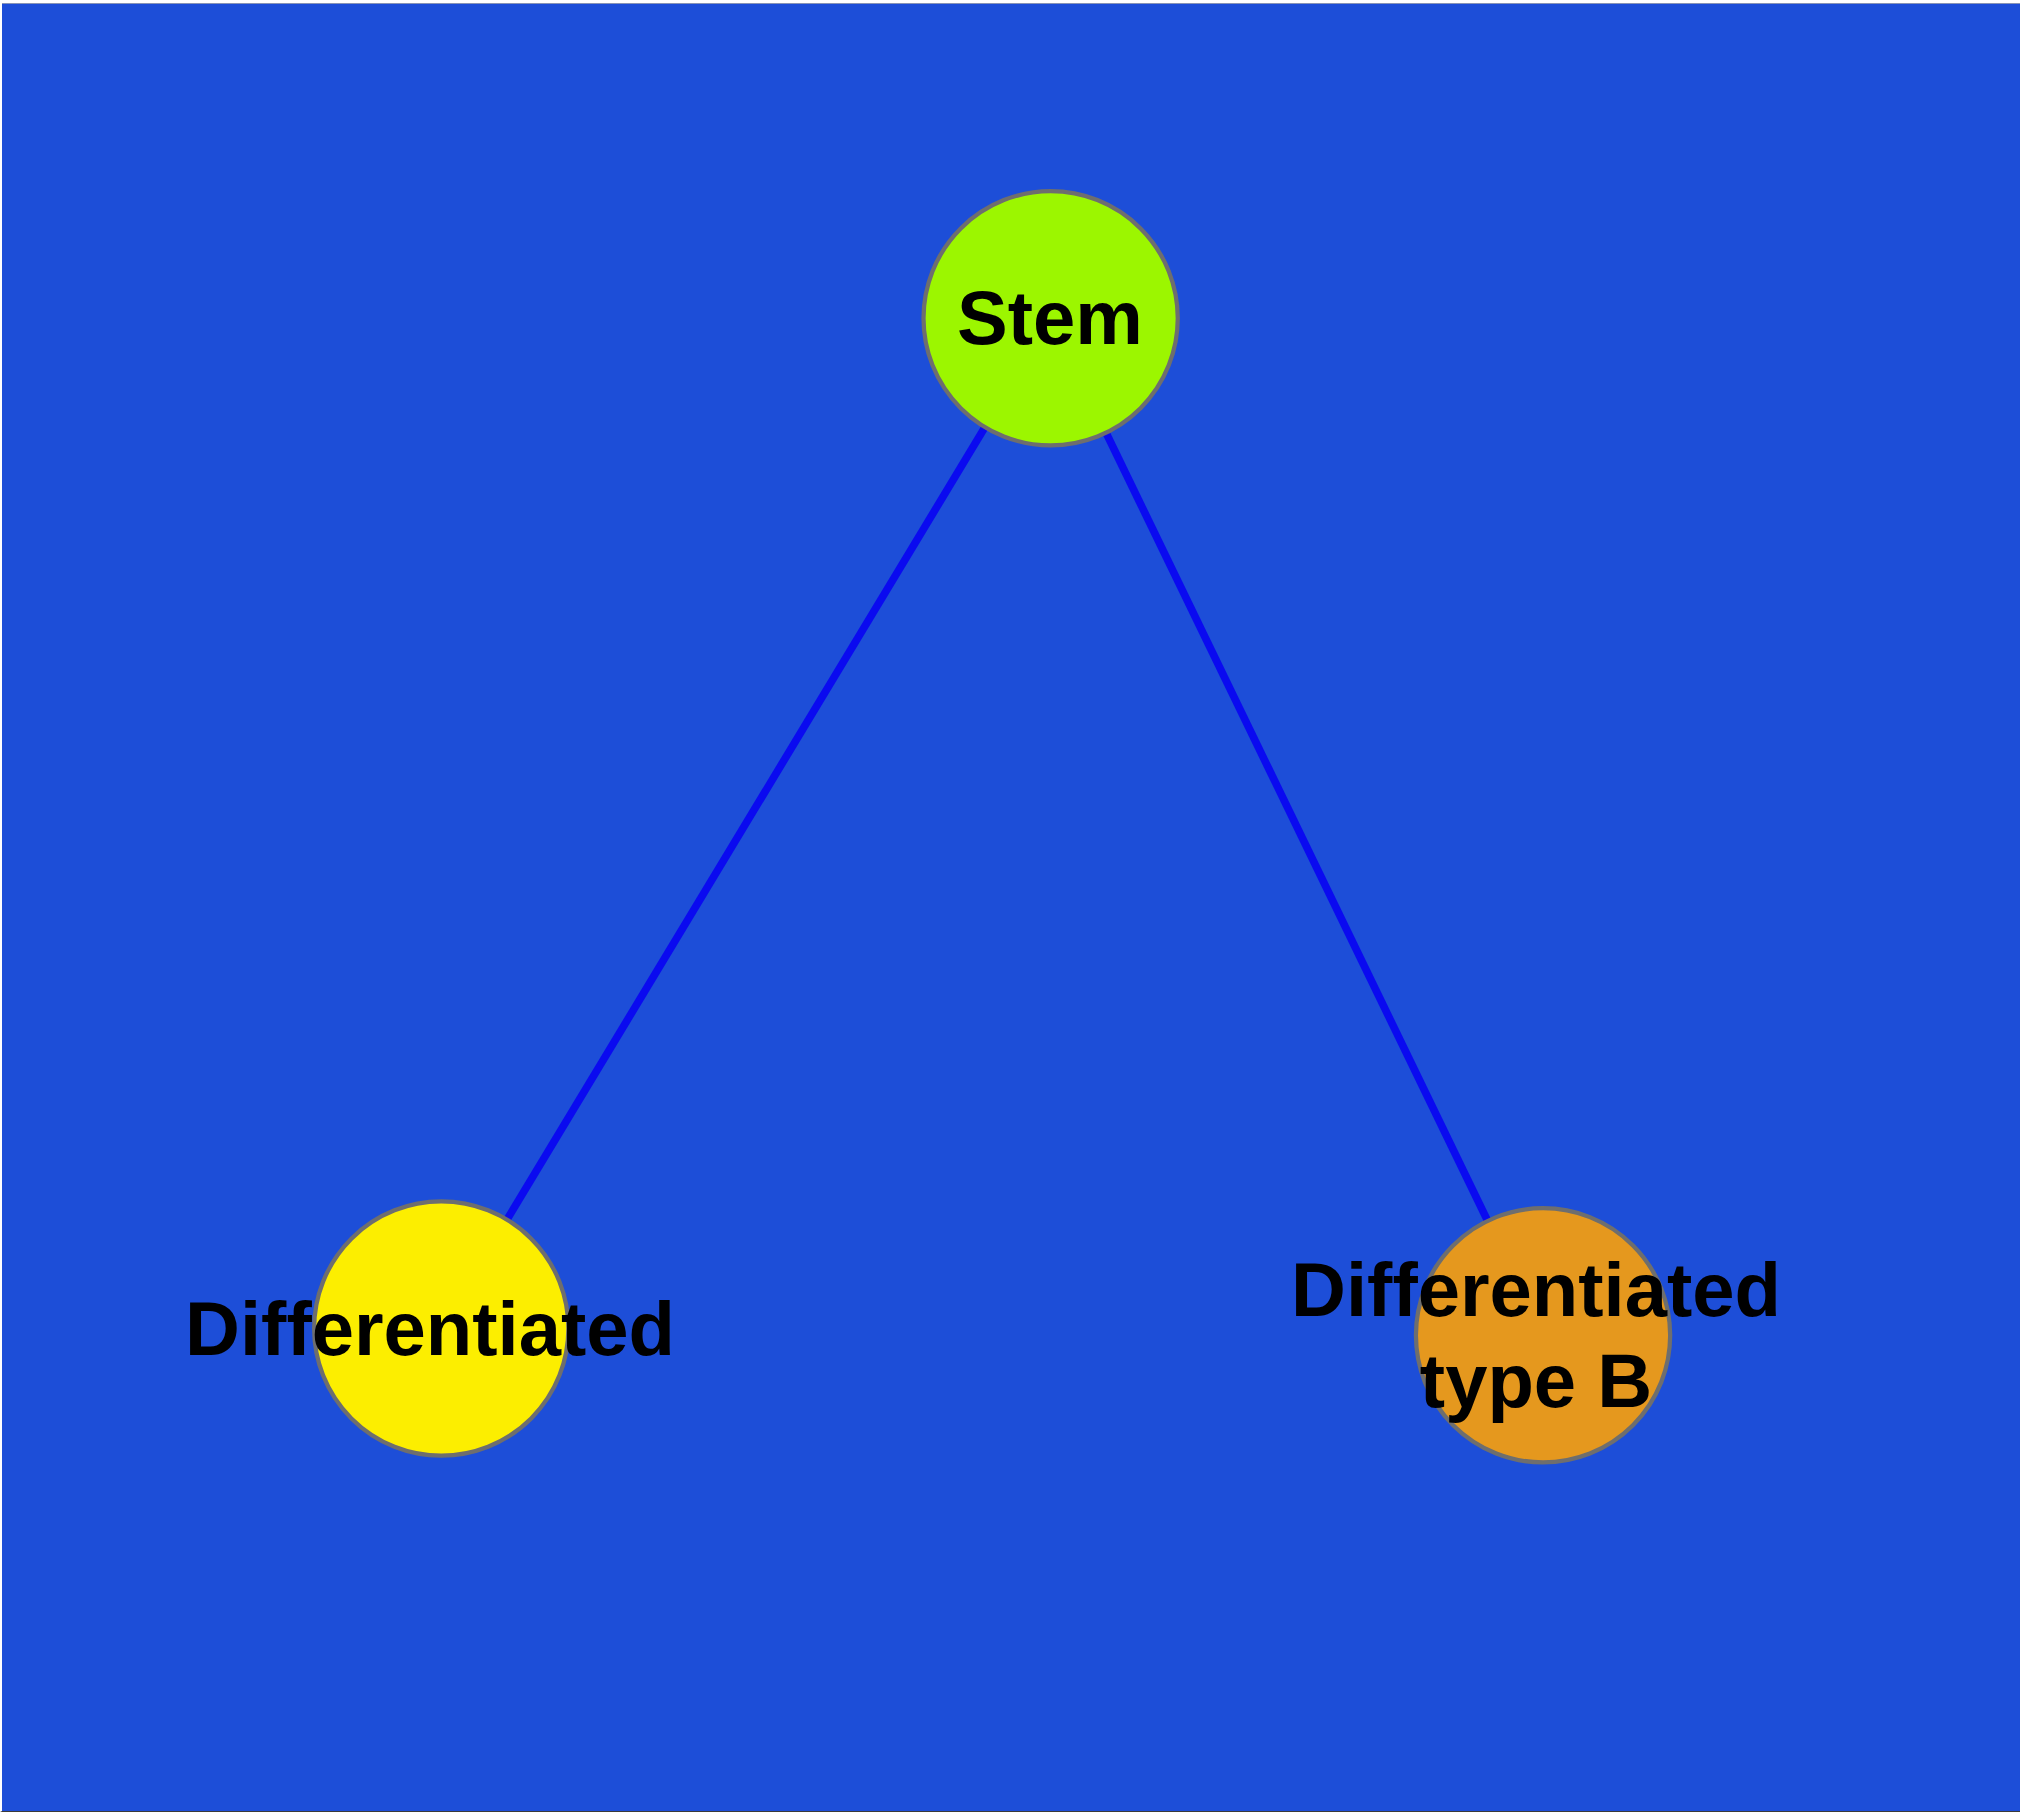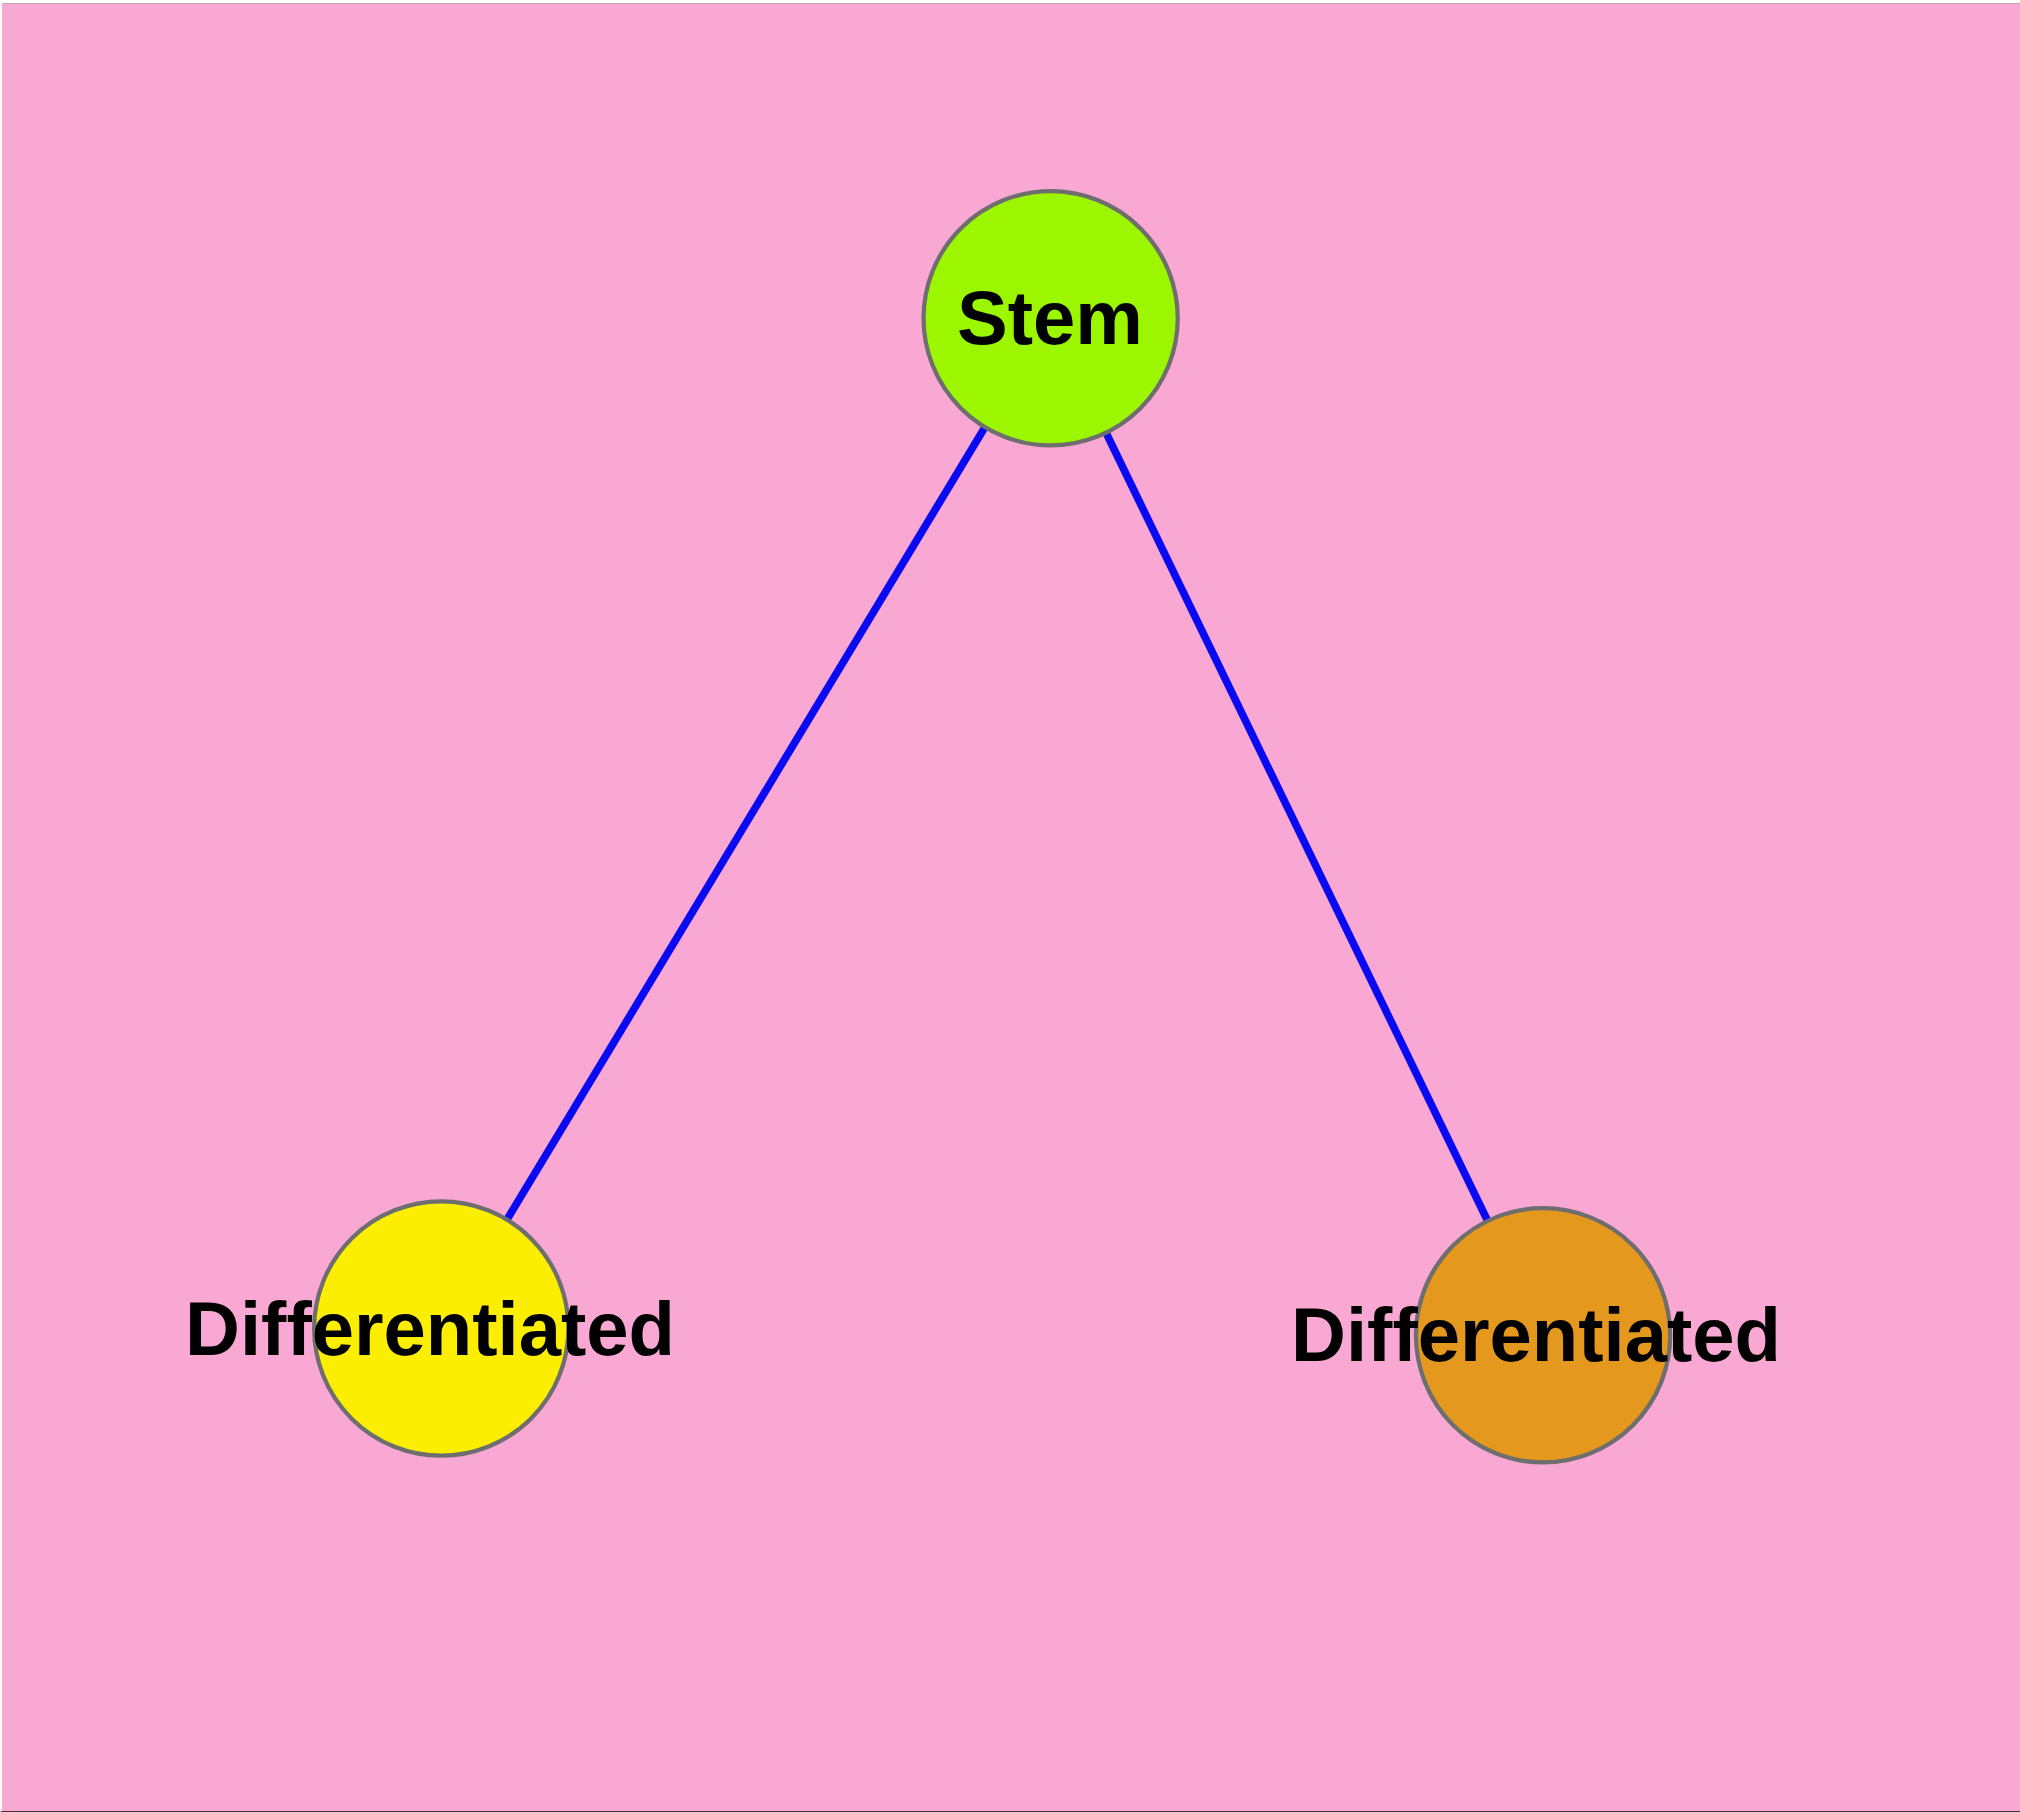--- a/index.html
+++ b/index.html
@@ -39,21 +39,21 @@
     letter-spacing: 0px;
   }
   .node-label span { display: block; }
   .label-stem { left: 1048px; top: 315px; }
   .label-a    { left: 428px;  top: 1326px; }
   .label-b    { left: 1534px; top: 1332px; }
 </style>
 </head>
 <body>
 
-<div class="canvas" style="background-color: #f9a8d4; padding-left: 15px;">
+<div class="canvas" style="background-color: #1d4ed8; padding-left: 15px;">
 
   <svg class="graph-svg" viewBox="0 0 2384 2138" xmlns="http://www.w3.org/2000/svg">
 
     <line x1="1237" y1="372" x2="518" y2="1564" stroke-width="9" stroke="#0a0af0"></line>
     <line x1="1237" y1="372" x2="1818" y2="1572" stroke-width="9" stroke="#0a0af0"></line>
 
     <circle cx="1237" cy="372" r="150" stroke-width="5" fill="#9cf600" stroke="#6e6e6e"></circle>
     <circle cx="518" cy="1564" r="150" stroke-width="5" fill="#fcee00" stroke="#6e6e6e"></circle>
     <circle cx="1818" cy="1572" r="150" stroke-width="5" fill="#e5981e" stroke="#6e6e6e"></circle>
   </svg>
@@ -61,16 +61,17 @@
   <div class="node-label label-stem" style="color: rgb(0, 0, 0);">
     <span>Stem</span>
   </div>
 
   <div class="node-label label-a" style="color: rgb(0, 0, 0);">
     <span>Differentiated</span>
   </div>
 
   <div class="node-label label-b" style="color: rgb(0, 0, 0);">
     <span>Differentiated</span>
+    <span>type B</span>
   </div>
 
 </div>
 
 
 </body></html>

